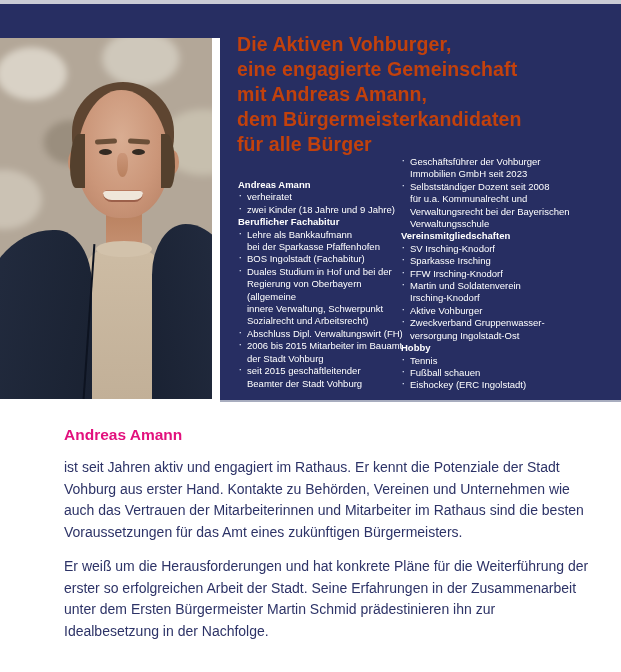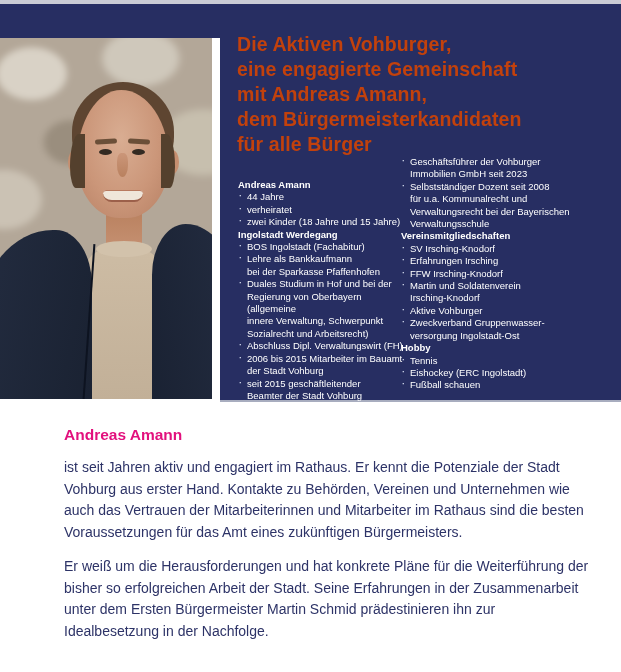--- a/index.html
+++ b/index.html
@@ -105,29 +105,28 @@
 
 <div class="headline">Die Aktiven Vohburger,
 eine engagierte Gemeinschaft
 mit Andreas Amann,
 dem Bürgermeisterkandidaten
 für alle Bürger</div>
 
 <div class="col col-left">
   <h3>Andreas Amann</h3>
   <ul>
-    <li>44 Jahre</li>
     <li>verheiratet</li>
-    <li>zwei Kinder (18 Jahre und 15 Jahre)</li>
+    <li>zwei Kinder (18 Jahre und 9 Jahre)</li>
   </ul>
-  <h3>Ingolstadt Werdegang</h3>
+  <h3>Beruflicher Fachabitur</h3>
   <ul>
-    <li>BOS Ingolstadt (Fachabitur)</li>
     <li>Lehre als Bankkaufmann
 bei der Sparkasse Pfaffenhofen</li>
+    <li>BOS Ingolstadt (Fachabitur)</li>
     <li>Duales Studium in Hof und bei der
 Regierung von Oberbayern (allgemeine
 innere Verwaltung, Schwerpunkt
 Sozialrecht und Arbeitsrecht)</li>
     <li>Abschluss Dipl. Verwaltungswirt (FH)</li>
     <li>2006 bis 2015 Mitarbeiter im Bauamt
 der Stadt Vohburg</li>
     <li>seit 2015 geschäftleitender
 Beamter der Stadt Vohburg</li>
   </ul>
@@ -138,33 +137,33 @@
     <li>Geschäftsführer der Vohburger
 Immobilien GmbH seit 2023</li>
     <li>Selbstständiger Dozent seit 2008
 für u.a. Kommunalrecht und
 Verwaltungsrecht bei der Bayerischen
 Verwaltungsschule</li>
   </ul>
   <h3>Vereinsmitgliedschaften</h3>
   <ul>
     <li>SV Irsching-Knodorf</li>
-    <li>Erfahrungen Irsching</li>
+    <li>Sparkasse Irsching</li>
     <li>FFW Irsching-Knodorf</li>
     <li>Martin und Soldatenverein
 Irsching-Knodorf</li>
     <li>Aktive Vohburger</li>
     <li>Zweckverband Gruppenwasser-
 versorgung Ingolstadt-Ost</li>
   </ul>
   <h3>Hobby</h3>
   <ul>
     <li>Tennis</li>
+    <li>Fußball schauen</li>
     <li>Eishockey (ERC Ingolstadt)</li>
-    <li>Fußball schauen</li>
   </ul>
 </div>
 
 <div class="intro">
   <h2>Andreas Amann</h2>
   <p>ist seit Jahren aktiv und engagiert im Rathaus. Er kennt die Potenziale der Stadt Vohburg aus erster Hand. Kontakte zu Behörden, Vereinen und Unternehmen wie auch das Vertrauen der Mitarbeiterinnen und Mitarbeiter im Rathaus sind die besten Voraussetzungen für das Amt eines zukünftigen Bürgermeisters.</p>
-  <p>Er weiß um die Herausforderungen und hat konkrete Pläne für die Weiterführung der bisher so erfolgreichen Arbeit der Stadt. Seine Erfahrungen in der Zusammenarbeit unter dem Ersten Bürgermeister Martin Schmid prädestinieren ihn zur Idealbesetzung in der Nachfolge.</p>
+  <p>Er weiß um die Herausforderungen und hat konkrete Pläne für die Weiterführung der erster so erfolgreichen Arbeit der Stadt. Seine Erfahrungen in der Zusammenarbeit unter dem Ersten Bürgermeister Martin Schmid prädestinieren ihn zur Idealbesetzung in der Nachfolge.</p>
 </div>
 
 </body></html>

